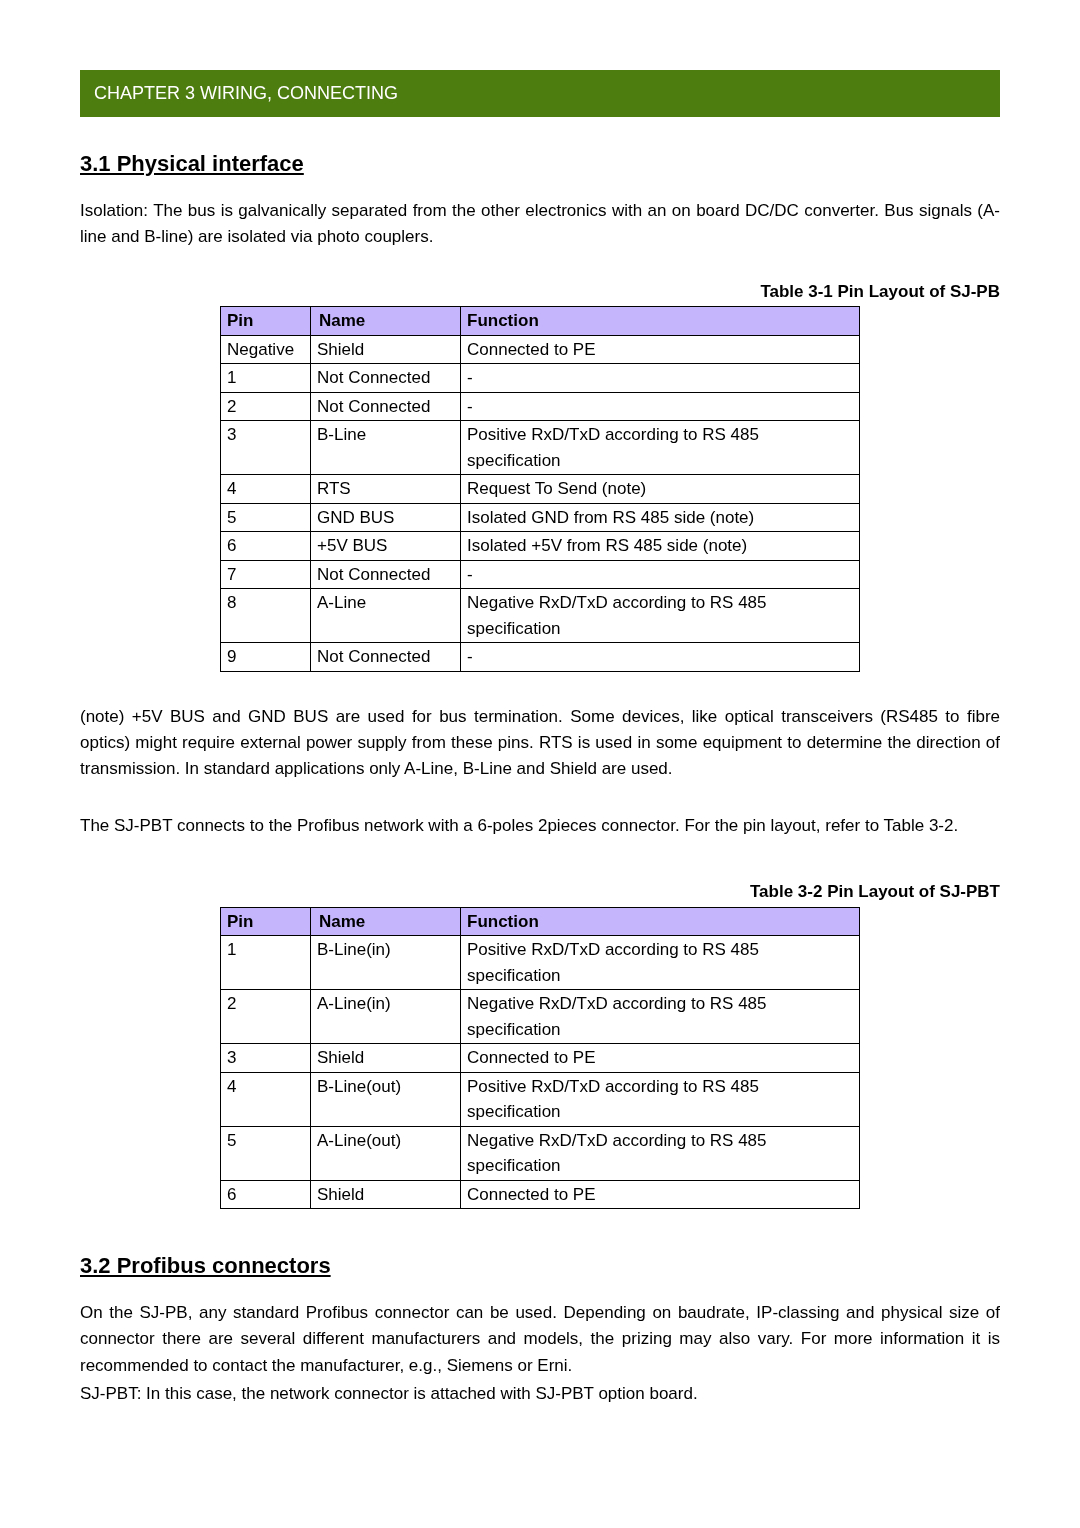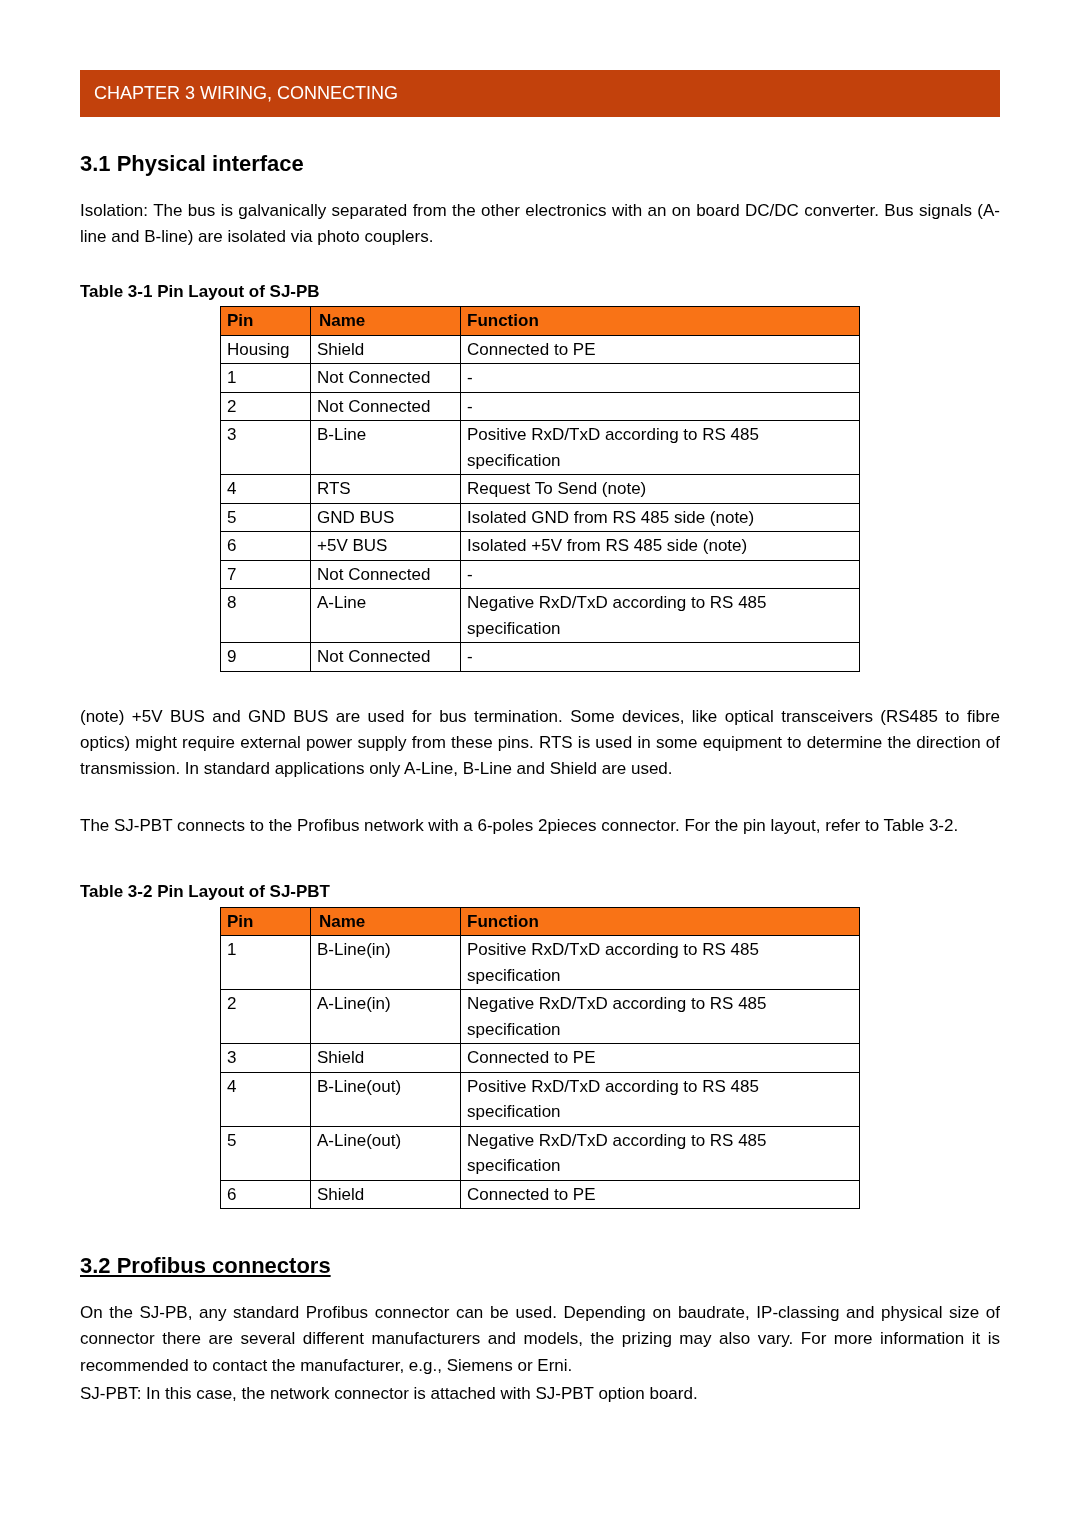--- a/index.html
+++ b/index.html
@@ -11,28 +11,29 @@
       font-family: Arial, sans-serif;
       font-size: 17px;
       color: #000;
       background: #fff;
       width: 1080px;
       margin: 0 auto;
       padding: 70px 80px 50px 80px;
       line-height: 1.5;
     }
     .chapter-header {
-      background: #c2410c;
+      background: #4d7c0f;
       color: #fff;
       padding: 10px 14px;
       font-size: 18px;
       margin-bottom: 30px;
     }
     .section-heading {
       font-size: 22px;
+      text-decoration: underline;
       margin-bottom: 18px;
       margin-top: 24px;
     }
     .section-heading-32 {
       font-size: 22px;
       text-decoration: underline;
       margin-top: 40px;
       margin-bottom: 18px;
     }
     p {
@@ -43,38 +44,38 @@
     .para-block {
       margin-bottom: 28px;
     }
     .para-block2 {
       margin-bottom: 40px;
     }
     .para-block3 {
       margin-bottom: 30px;
     }
     .table-caption {
-      text-align: left;
+      text-align: right;
       font-weight: bold;
       margin-bottom: 2px;
     }
     table {
       border-collapse: collapse;
       width: 640px;
       margin: 0 auto 32px auto;
     }
     th, td {
       border: 1px solid #000;
       padding: 1px 6px;
       text-align: left;
       font-size: 17px;
       vertical-align: top;
     }
     th {
-      background: #f97316;
+      background: #c4b5fd;
       font-weight: bold;
     }
     .col-pin { width: 90px; }
     .col-name { width: 150px; padding-left: 8px; }
   </style>
 </head>
 <body>
 
 <div class="chapter-header">CHAPTER 3    WIRING, CONNECTING</div>
 
@@ -88,21 +89,21 @@
 <table>
   <thead>
     <tr>
       <th class="col-pin">Pin</th>
       <th class="col-name">Name</th>
       <th>Function</th>
     </tr>
   </thead>
   <tbody id="table31-body">
       <tr>
-        <td>Housing</td>
+        <td>Negative</td>
         <td>Shield</td>
         <td>Connected to PE</td>
       </tr>
       <tr>
         <td>1</td>
         <td>Not Connected</td>
         <td>-</td>
       </tr>
       <tr>
         <td>2</td>

